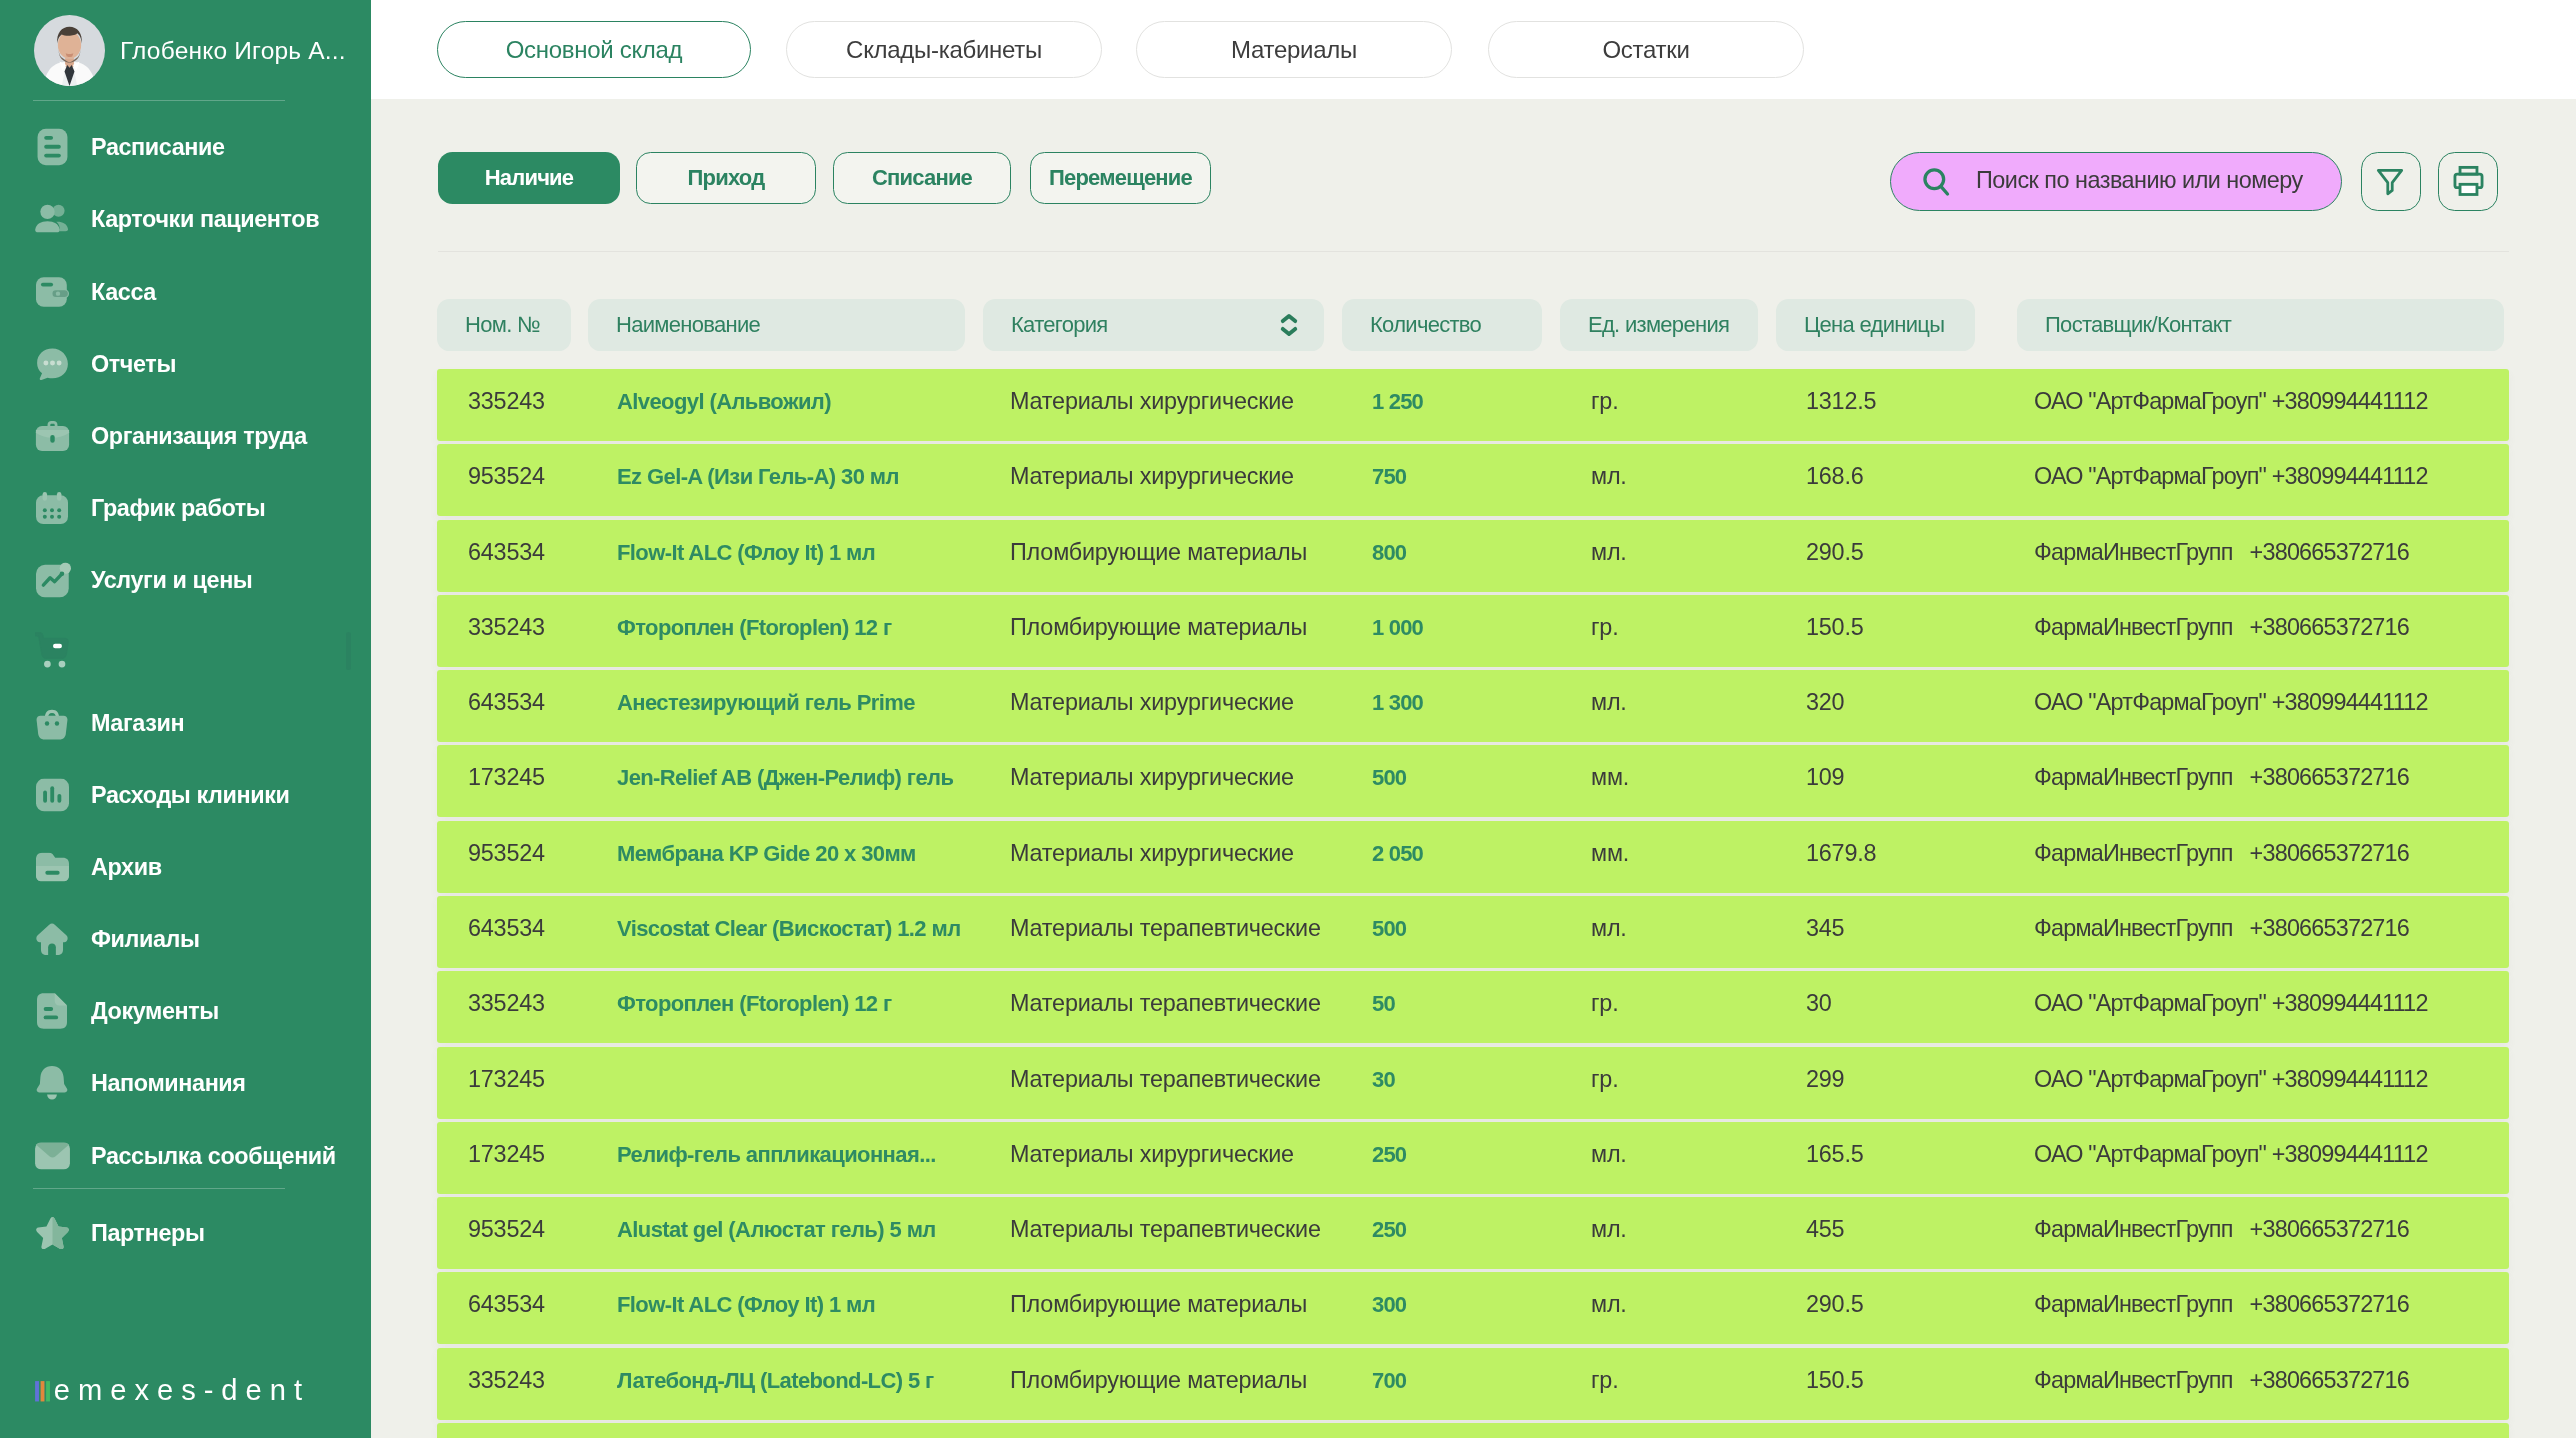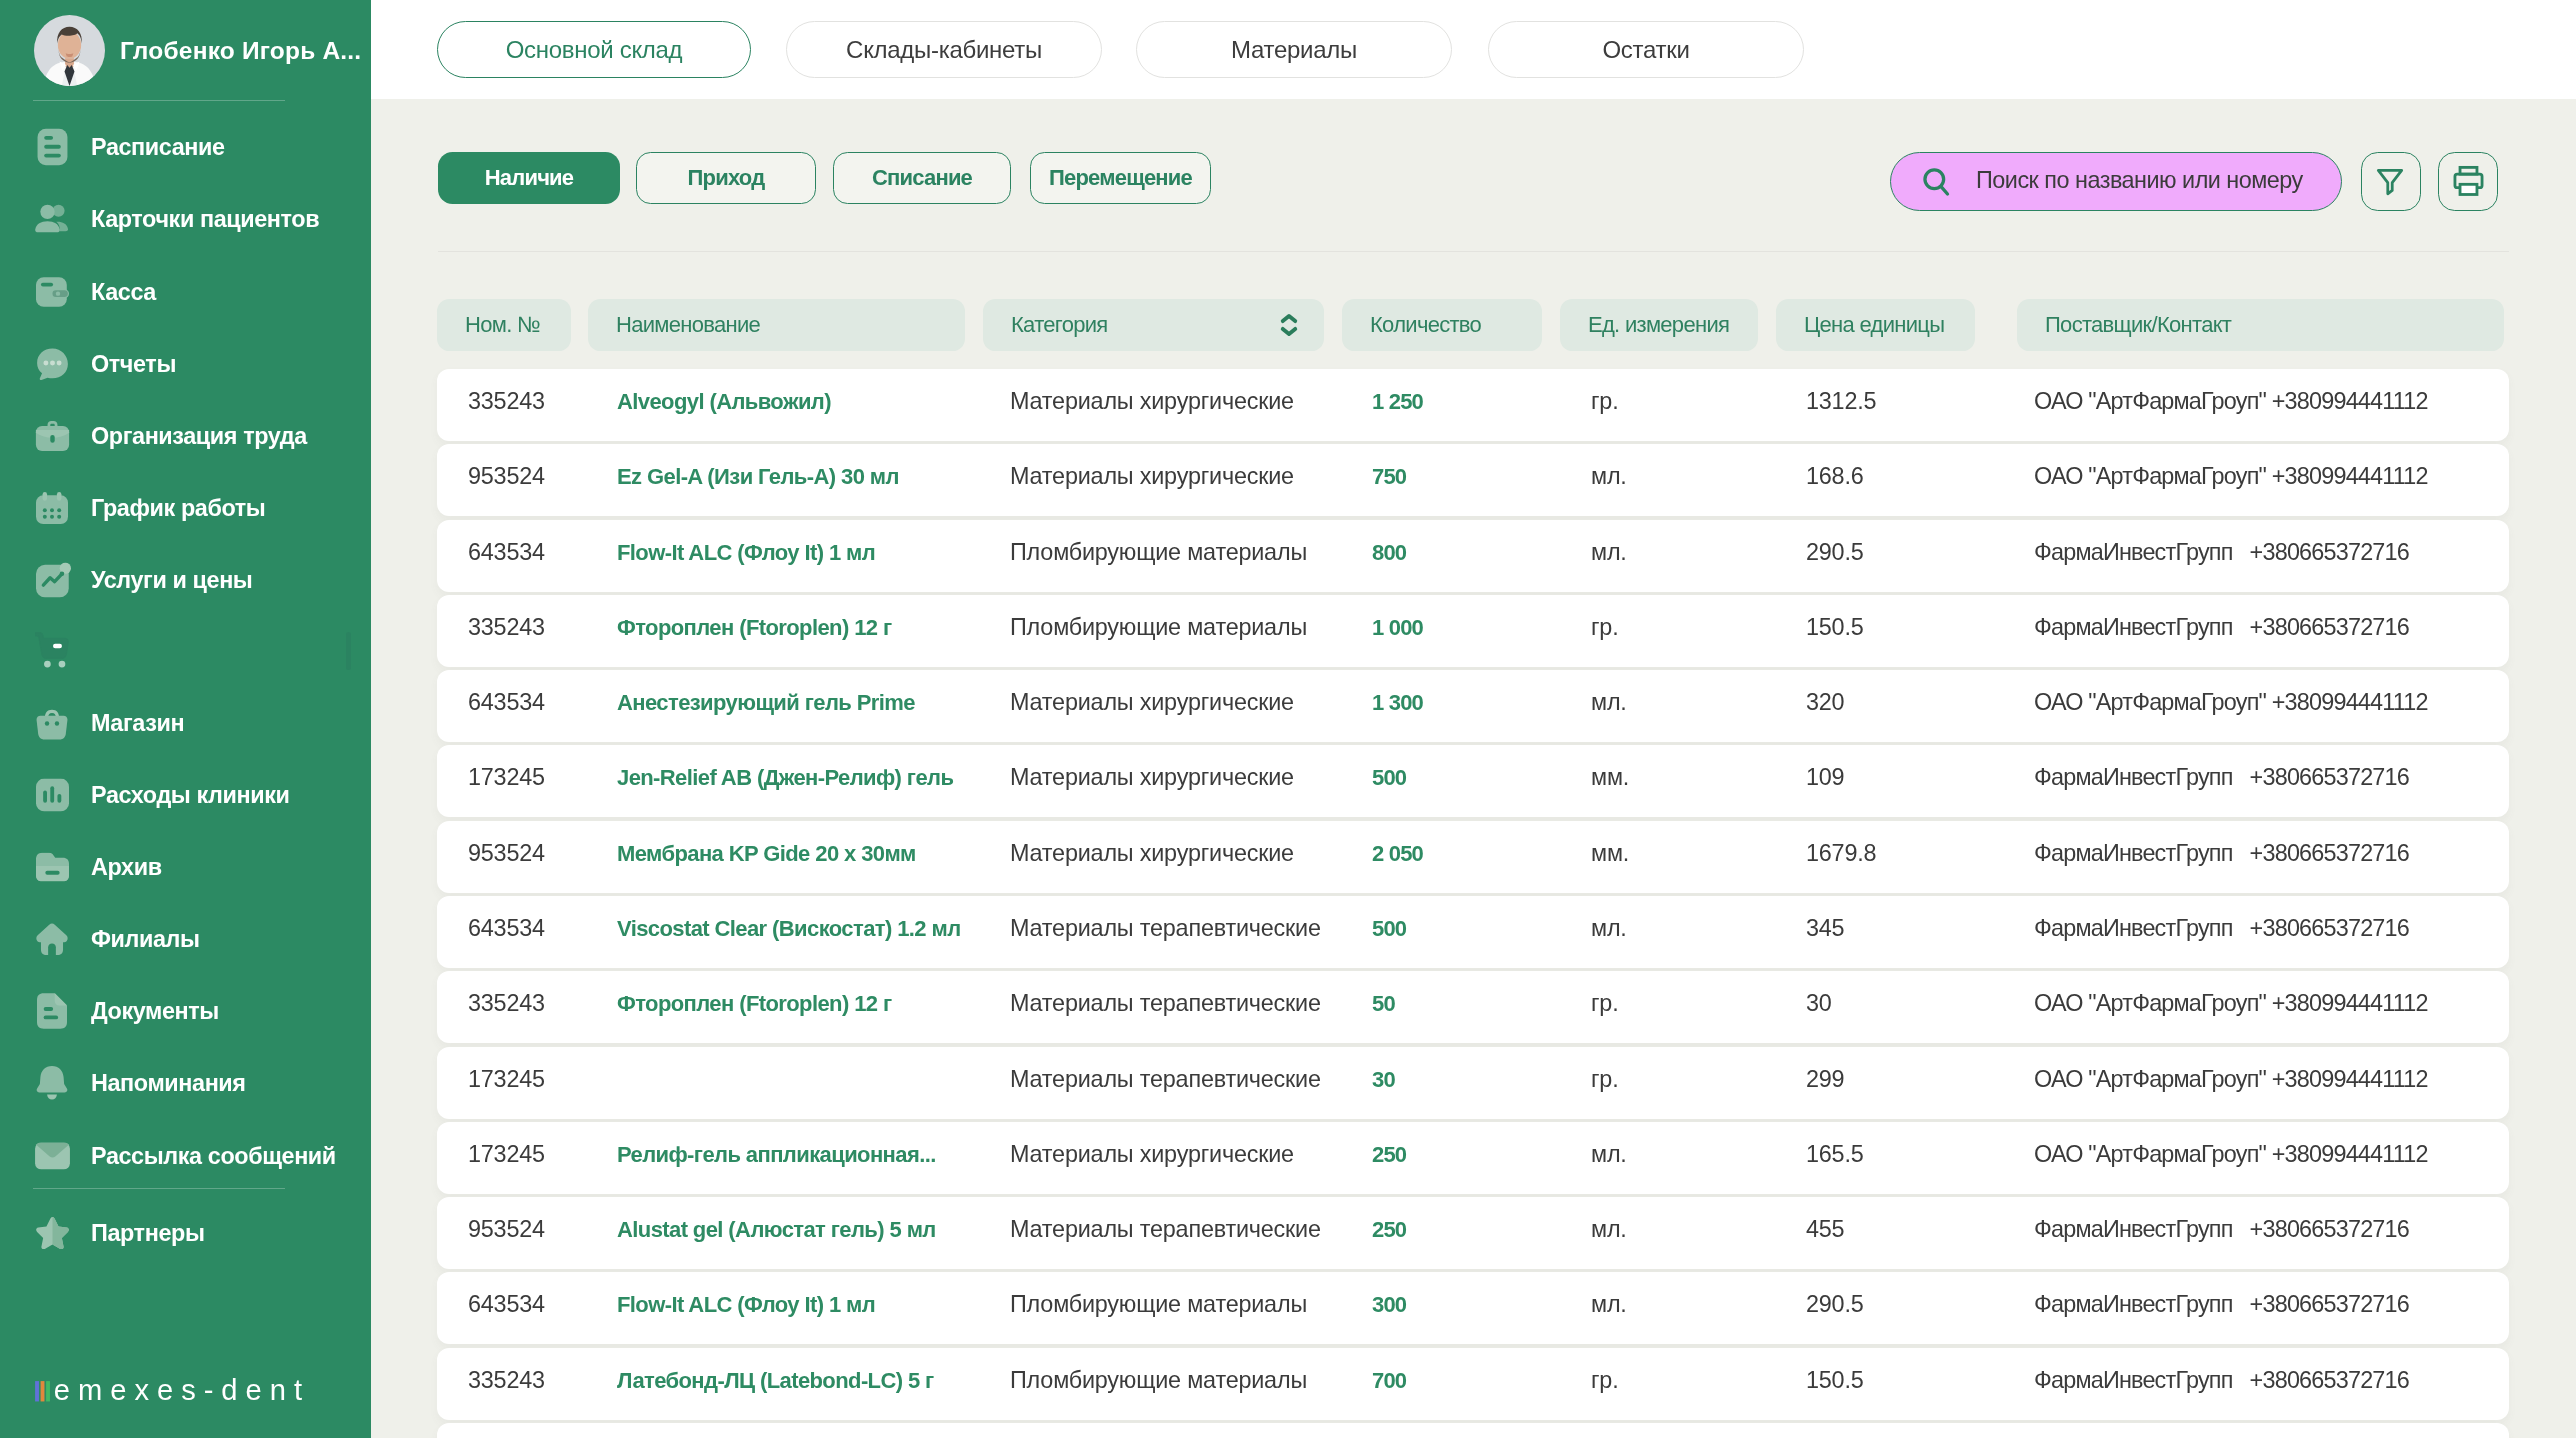--- a/index.html
+++ b/index.html
@@ -11,32 +11,32 @@
 .tab.off{border:1.1px solid #e2e2e0;color:#3d3d3d}
 .fbtn{position:absolute;top:152px;height:52px;border-radius:14.5px;box-sizing:border-box;display:flex;align-items:center;justify-content:center;font-size:22px;font-weight:700;letter-spacing:-0.8px}
 .fbtn.on{background:#2c8a63;color:#fff}
 .fbtn.off{border:1.7px solid #2b8361;color:#2b8361;background:#f3f4ef}
 #search{position:absolute;left:1890px;top:152px;width:452px;height:59px;box-sizing:border-box;border:1.7px solid #2b8361;border-radius:29.6px;background:#f0abfc}
 #search span{position:absolute;left:85px;top:0;line-height:55px;font-size:23.4px;color:#3b3b3b;letter-spacing:-0.5px}
 .sqbtn{position:absolute;top:152px;width:60px;height:59px;box-sizing:border-box;border:1.7px solid #2b8361;border-radius:16.7px}
 #sep{position:absolute;left:438px;top:251px;width:2071px;height:1.1px;background:#e3e3de}
 .pill{position:absolute;top:299px;height:52px;border-radius:12.3px;background:#dfe9e2;box-sizing:border-box}
 .pill span{position:absolute;left:28px;top:0;line-height:52px;font-size:22px;font-weight:400;color:#2f8160;letter-spacing:-0.7px;white-space:nowrap}
-.card{position:absolute;left:437px;width:2072px;height:72px;background:#ffffff;border-radius:12px;box-shadow:0 4.5px 9px rgba(90,100,90,.05)}
+.card{position:absolute;left:437px;width:2072px;height:72px;background:#bef264;border-radius:3px;box-shadow:0 4.5px 9px rgba(90,100,90,.05)}
 .card span{position:absolute;top:0;line-height:65px;font-size:23.4px;color:#3b3b3b;white-space:nowrap;letter-spacing:-0.2px}
 .card .c1{left:31px}
 .card .c2{left:180px;font-weight:700;color:#2e8b63;font-size:22px;letter-spacing:-0.6px}
 .card .c3{left:573px}
 .card .c4{left:935px;font-weight:700;color:#2e8b63;font-size:22px;letter-spacing:-0.8px}
 .card .c5{left:1154px}
 .card .c6{left:1369px}
 .card .c7{left:1597px;letter-spacing:-0.8px}
 .mi{position:absolute;left:91px;transform:translateY(-50%);color:#fff;font-size:23.4px;font-weight:600;letter-spacing:-0.4px;white-space:nowrap}
 .ics{position:absolute;transform:translateY(-50%)}
-#avname{position:absolute;left:120px;top:51px;transform:translateY(-50%);color:#fff;font-size:24.5px;font-weight:700;letter-spacing:0.2px}
+#avname{position:absolute;left:120px;top:51px;transform:translateY(-50%);color:#fff;font-size:24.5px;font-weight:400;letter-spacing:0.2px}
 #sdiv1{position:absolute;left:33px;top:100px;width:252px;height:1.1px;background:rgba(255,255,255,.25)}
 #sdiv2{position:absolute;left:33px;top:1188px;width:252px;height:1.1px;background:rgba(255,255,255,.25)}
 #active{position:absolute;left:0;top:614px;width:371px;height:72px;background:#fff}
 #abar{position:absolute;left:346px;top:632px;width:5px;height:38px;border-radius:2.8px;background:#2b8361}
 #active .mi{color:#2b8361;top:36px}
 #logo{position:absolute;left:32px;top:1391px;transform:translateY(-50%);white-space:nowrap}
 </style></head>
 <body>
 <div id="topbar"></div>
 <div class="tab on" style="left:437px;width:314px">Основной склад</div>

